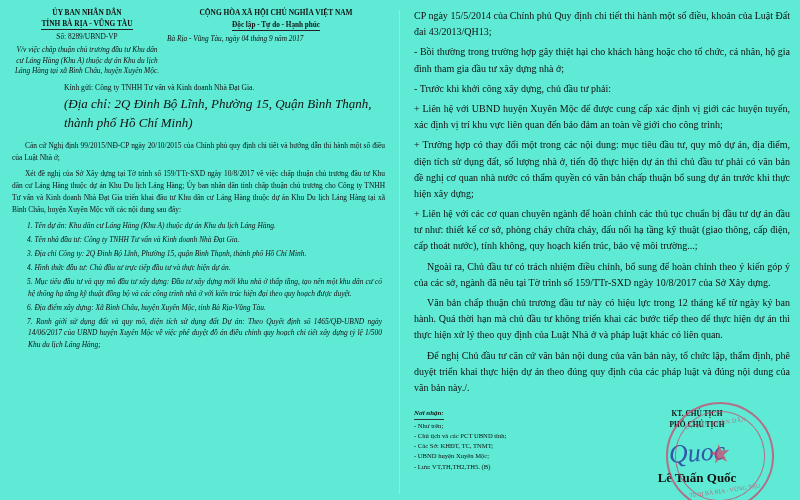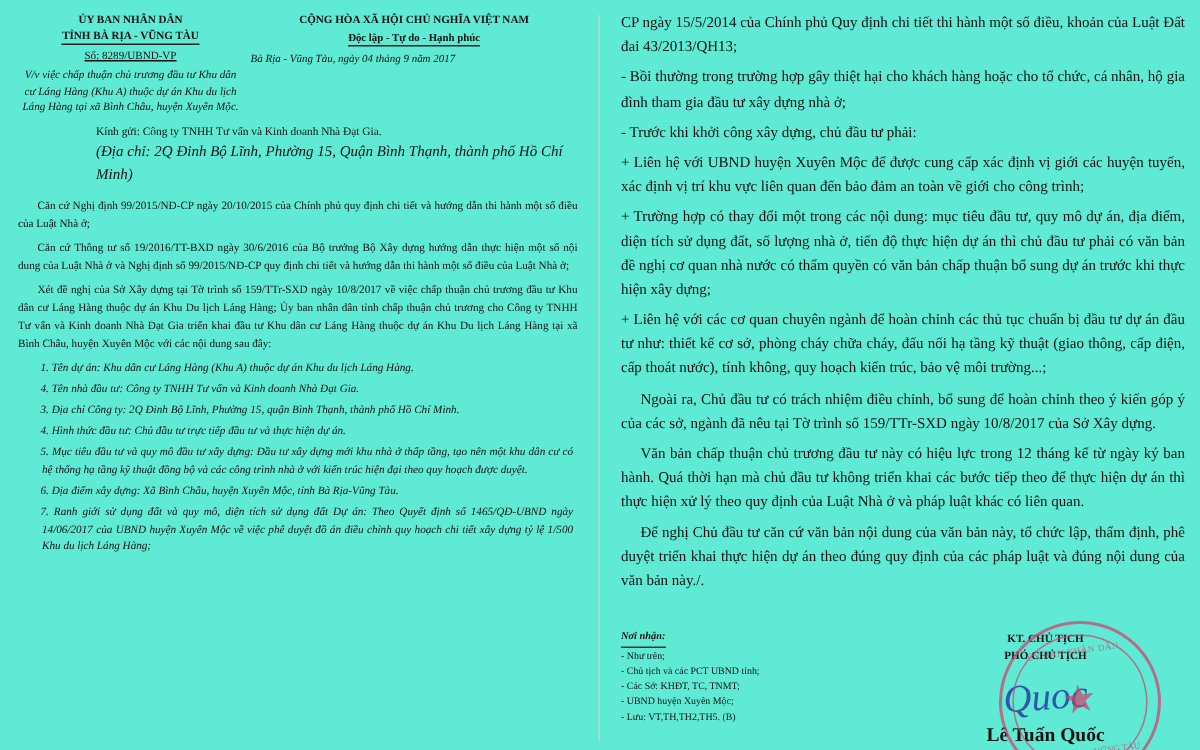--- a/index.html
+++ b/index.html
@@ -66,21 +66,20 @@
     border-bottom: 1px solid #222;
     padding-bottom: 0px;
   }
   .hdr-sub {
     font-size: 7.2px;
     margin-top: 1px;
   }
   .docnum {
     margin-top: 2px;
     font-size: 7.4px;
-    text-decoration: underline;
   }
   .subject {
     margin-top: 2px;
     font-size: 7.4px;
     line-height: 1.4;
     text-align: center;
     font-style: italic;
   }
   .place-date {
     margin-top: 3px;
@@ -89,21 +88,21 @@
     text-align: left;
   }
   .kinhgui {
     margin-top: 6px;
     font-size: 7.6px;
     line-height: 1.5;
     padding-left: 52px;
   }
   .kinhgui .addr {
     font-style: italic;
-    font-size: 10px;
+    font-size: 13px;
   }
 
   
   .body-text {
     margin-top: 7px;
     font-size: 7.45px;
     line-height: 1.62;
     text-align: justify;
   }
   .body-text p {
@@ -133,21 +132,21 @@
   }
   .rtext p {
     margin: 0 0 4px 0;
     text-indent: 0;
   }
   .rtext p.ind { text-indent: 13px; }
 
   
   .sigwrap {
     display: flex;
-    margin-top: 24px;
+    margin-top: 12px;
     position: relative;
   }
   .noinhan {
     width: 190px;
     font-size: 6.6px;
     line-height: 1.55;
   }
   .noinhan .t {
     font-style: italic;
     font-weight: bold;
@@ -260,21 +259,20 @@
         </div>
       </div>
 
       <div class="kinhgui">
         <div>Kính gửi: Công ty TNHH Tư vấn và Kinh doanh Nhà Đạt Gia.</div>
         <div class="addr">(Địa chỉ: 2Q Đinh Bộ Lĩnh, Phường 15, Quận Bình Thạnh, thành phố Hồ Chí Minh)</div>
       </div>
 
       <div class="body-text">
         <p>Căn cứ Nghị định 99/2015/NĐ-CP ngày 20/10/2015 của Chính phủ quy định chi tiết và hướng dẫn thi hành một số điều của Luật Nhà ở;</p>
-        <p>Căn cứ Thông tư số 19/2016/TT-BXD ngày 30/6/2016 của Bộ trưởng Bộ Xây dựng hướng dẫn thực hiện một số nội dung của Luật Nhà ở và Nghị định số 99/2015/NĐ-CP quy định chi tiết và hướng dẫn thi hành một số điều của Luật Nhà ở;</p>
         <p>Xét đề nghị của Sở Xây dựng tại Tờ trình số 159/TTr-SXD ngày 10/8/2017 về việc chấp thuận chủ trương đầu tư Khu dân cư Láng Hàng thuộc dự án Khu Du lịch Láng Hàng; Ủy ban nhân dân tỉnh chấp thuận chủ trương cho Công ty TNHH Tư vấn và Kinh doanh Nhà Đạt Gia triển khai đầu tư Khu dân cư Láng Hàng thuộc dự án Khu Du lịch Láng Hàng tại xã Bình Châu, huyện Xuyên Mộc với các nội dung sau đây:</p>
         <ul class="list">
           <li>1. Tên dự án: Khu dân cư Láng Hàng (Khu A) thuộc dự án Khu du lịch Láng Hàng.</li>
           <li>4. Tên nhà đầu tư: Công ty TNHH Tư vấn và Kinh doanh Nhà Đạt Gia.</li>
           <li>3. Địa chỉ Công ty: 2Q Đinh Bộ Lĩnh, Phường 15, quận Bình Thạnh, thành phố Hồ Chí Minh.</li>
           <li>4. Hình thức đầu tư: Chủ đầu tư trực tiếp đầu tư và thực hiện dự án.</li>
           <li>5. Mục tiêu đầu tư và quy mô đầu tư xây dựng: Đầu tư xây dựng mới khu nhà ở thấp tầng, tạo nên một khu dân cư có hệ thống hạ tầng kỹ thuật đồng bộ và các công trình nhà ở với kiến trúc hiện đại theo quy hoạch được duyệt.</li>
           <li>6. Địa điểm xây dựng: Xã Bình Châu, huyện Xuyên Mộc, tỉnh Bà Rịa-Vũng Tàu.</li>
           <li>7. Ranh giới sử dụng đất và quy mô, diện tích sử dụng đất Dự án: Theo Quyết định số 1465/QĐ-UBND ngày 14/06/2017 của UBND huyện Xuyên Mộc về việc phê duyệt đồ án điều chỉnh quy hoạch chi tiết xây dựng tỷ lệ 1/500 Khu du lịch Láng Hàng;</li>
         </ul>

